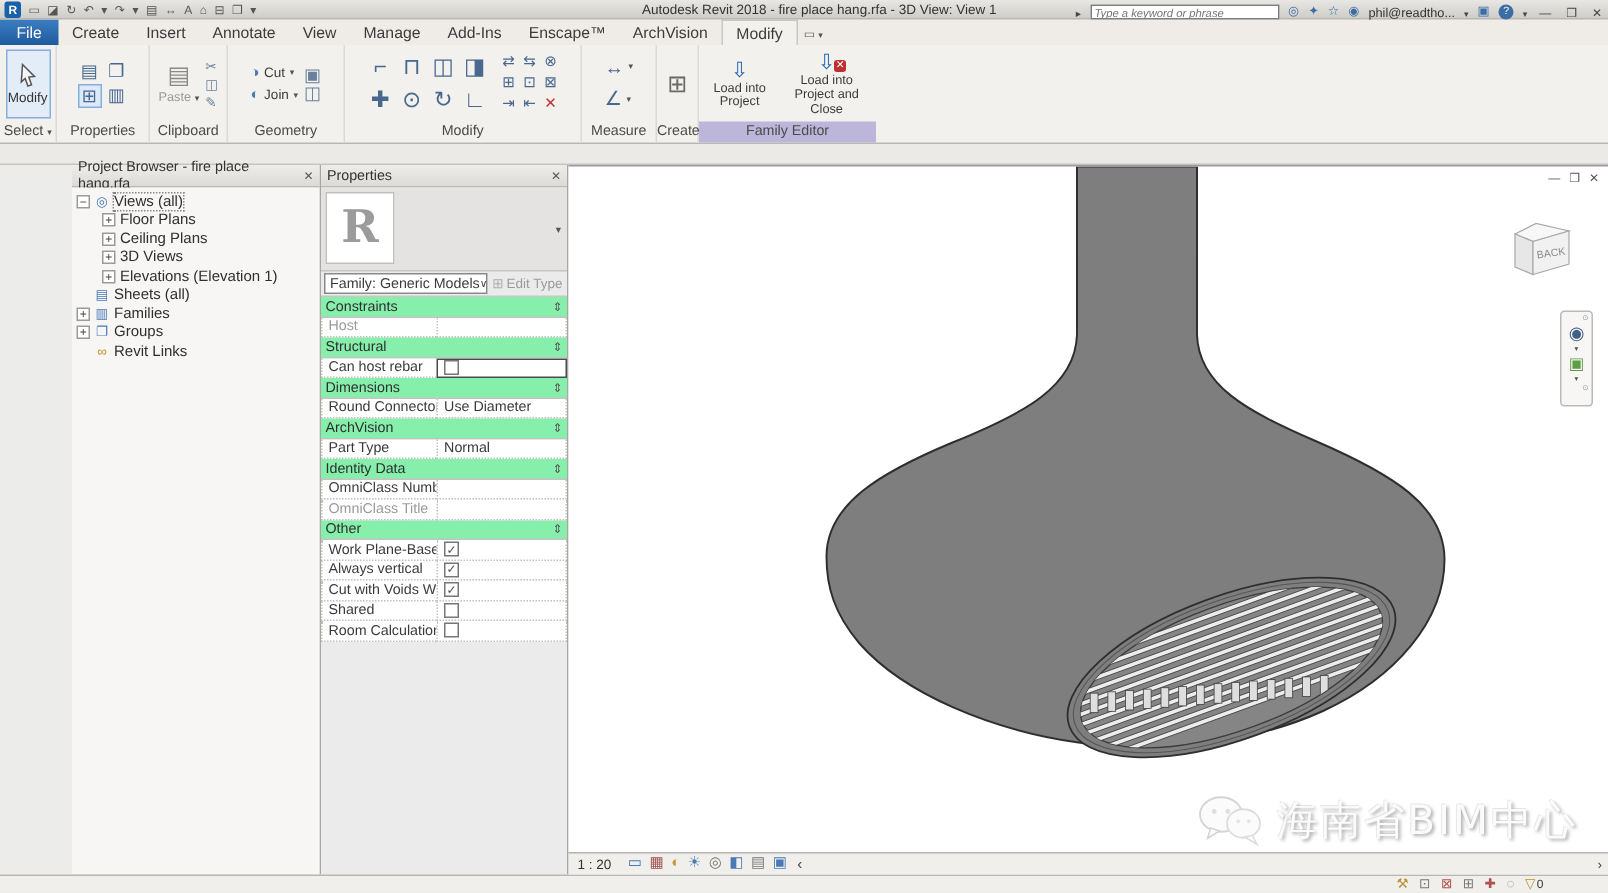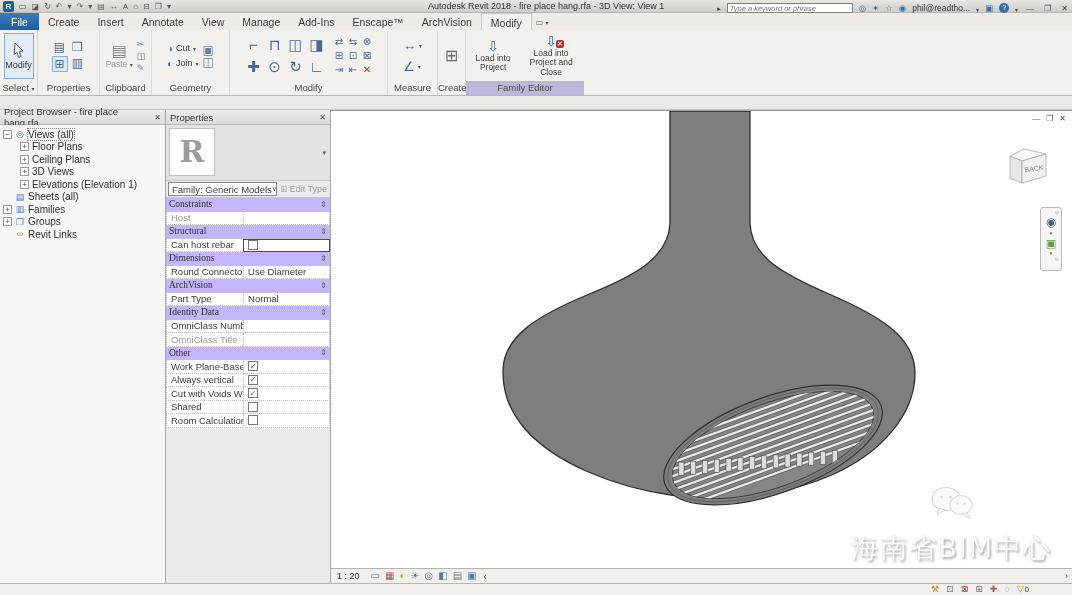--- a/index.html
+++ b/index.html
@@ -67,21 +67,21 @@
   
   .optionsbar { height:14px; background:#eceae6; border-bottom:1px solid #c6c4c0; flex:0 0 14px; }
 
   
   .main { flex:1; display:flex; min-height:0; }
   .sidepanel { background:#f2f1ef; display:flex; flex-direction:column; border-right:1px solid #a9a7a3; }
   .phead { height:15px; background:linear-gradient(#efedea,#dddbd7); border-bottom:1px solid #b9b7b3; display:flex; align-items:center; padding:0 4px; font-size:9.5px; color:#333; flex:0 0 15px; }
   .phead .x { margin-left:auto; font-size:8px; color:#555; }
 
   
-  .browser { width:166px; }
+  .browser { width:166px;margin-left:48px; }
   .tree { padding:3px 0 0 3px; background:#f7f6f5; flex:1; }
   .trow { display:flex; align-items:center; height:12.5px; gap:3px; font-size:10px; color:#2f2f2f; white-space:nowrap; }
   .trow.child { padding-left:17px; }
   .exp { width:9px; height:9px; border:1px solid #9a9a9a; background:#fff; font-size:8px; line-height:7px; text-align:center; color:#444; flex:0 0 9px; }
   .exp:empty { border:none; background:none; }
   .tico { font-size:9px; color:#4a7ab5; width:10px; text-align:center; }
   .tico:empty { display:none; }
   .trow.links .tico { color:#c8932a; }
   .tlabel.sel { outline:1px dotted #888; }
 
@@ -92,21 +92,21 @@
   .previewbox { position:absolute; left:3px; top:3px; width:46px; height:48px; background:#fff; border:1px solid #c2c0bc; text-align:center; }
   .previewbox .R { font-family:"DejaVu Serif",serif; font-size:30px; font-weight:bold; color:#9b9b9b; line-height:46px; }
   .preview .drop { position:absolute; right:4px; top:24px; font-size:7px; color:#555; }
   .comborow { height:17px; display:flex; align-items:center; gap:3px; padding:1px 2px; background:#ebebeb; border-bottom:1px solid #c9c7c3; }
   .familycombo { flex:1; height:14px; background:#fff; border:1px solid #8a8a8a; font-size:9.5px; display:flex; align-items:center; padding:0 3px; white-space:nowrap; overflow:hidden; }
   .familycombo .cv { margin-left:auto; font-size:7px; color:#444; }
   .edittype { display:flex; align-items:center; gap:2px; font-size:9px; color:#9a9a9a; white-space:nowrap; padding-right:1px; }
   .edittype .gi { font-size:9px; color:#adadad; }
   .prows { flex:1; }
   .prow { display:flex; height:13.5px; font-size:9.5px; background:#fff; }
-  .prow.section { background:#c4b5fd; border-bottom:1px solid #c5c3bf; color:#2f2f2f; align-items:center; padding:0 3px;font-family:Liberation Serif, serif; }
+  .prow.section { background:#86efac; border-bottom:1px solid #c5c3bf; color:#2f2f2f; align-items:center; padding:0 3px; }
   .prow.section .ptoggle { margin-left:auto; font-size:8px; color:#555; }
   .pcell { border:1px dotted #c3c1bd; border-top:none; display:flex; align-items:center; padding:0 4px; overflow:hidden; white-space:nowrap; }
   .pcell.label { width:47%; border-right:none; }
   .pcell.value { width:53%; }
   .prow.dim .pcell.label { color:#9a9a9a; }
   .prow.selected .pcell.value { border:1px solid #4a4a4a; background:#fff; }
   .cb { width:10px; height:10px; border:1px solid #777; background:#fff; display:flex; align-items:center; justify-content:center; }
   .cb .tick { font-size:8px; color:#555; line-height:9px; }
   .pfoot { height:16px; display:flex; align-items:center; padding:0 4px; background:#ebebeb; border-top:1px solid #c9c7c3; flex:0 0 16px; }
   .helplink { color:#2a5db0; text-decoration:underline; font-size:9.5px; }
@@ -116,21 +116,21 @@
   .canvascol { flex:1; display:flex; flex-direction:column; min-width:0; }
   .canvas { position:relative; flex:1; background:#fff; border-top:1px solid #9a9a9a; overflow:hidden; }
   .canvas svg.model { position:absolute; left:0; top:0; }
   .viewwin { position:absolute; top:3px; right:6px; display:flex; gap:6px; font-size:8px; color:#555; }
   .viewcube { position:absolute; top:26px; right:18px; }
   .navbar { position:absolute; top:96px; right:10px; width:22px; height:64px; border:1px solid #b9b9b9; border-radius:3px; background:#f7f6f4; display:flex; flex-direction:column; align-items:center; padding:2px 0; gap:1px; }
   .navbar .dot { align-self:flex-end; margin-right:2px; font-size:5px; color:#999; line-height:5px; }
   .navbar .wheel { font-size:12px; color:#3e5f86; line-height:13px; }
   .navbar .zoomi { font-size:11px; color:#5f9e49; line-height:12px; }
   .navbar .caret { font-size:5px; }
-  .watermark { position:absolute; right:20px; bottom:2px; display:flex; align-items:center; gap:8px;flex-direction:column; }
+  .watermark { position:absolute; right:20px; bottom:2px; display:flex; align-items:center; gap:8px; }
   .wm-text { font-size:27px; letter-spacing:2px; color:#fbfbfb; text-shadow:1.5px 1.5px 2.5px #ababab, -0.5px -0.5px 0 #e8e8e8; font-family:"DejaVu Sans",sans-serif; white-space:nowrap; }
   .viewbar { height:15px; background:#f1efec; border-top:1px solid #b5b3af; display:flex; align-items:center; gap:5px; padding:0 6px; flex:0 0 15px; position:relative; }
   .vb-scale { font-size:9px; color:#333; margin-right:6px; }
   .vbi { font-size:10px; color:#4a7ab5; line-height:14px; }
   .vbi:nth-of-type(1){ color:#777; } .vbi:nth-of-type(3){ color:#a05252; } .vbi:nth-of-type(4){ color:#c49a35; } .vbi:nth-of-type(6){ color:#777; } .vbi:nth-of-type(8){ color:#777; }
   .vb-collapse { font-size:10px; color:#444; margin-left:2px; }
   .pane-arrow { position:absolute; right:4px; font-size:9px; color:#444; }
 
   
   .statusbar { height:12px; background:#f0efec; border-top:1px solid #b8b6b2; display:flex; align-items:center; padding:0 3px; flex:0 0 12px; }

